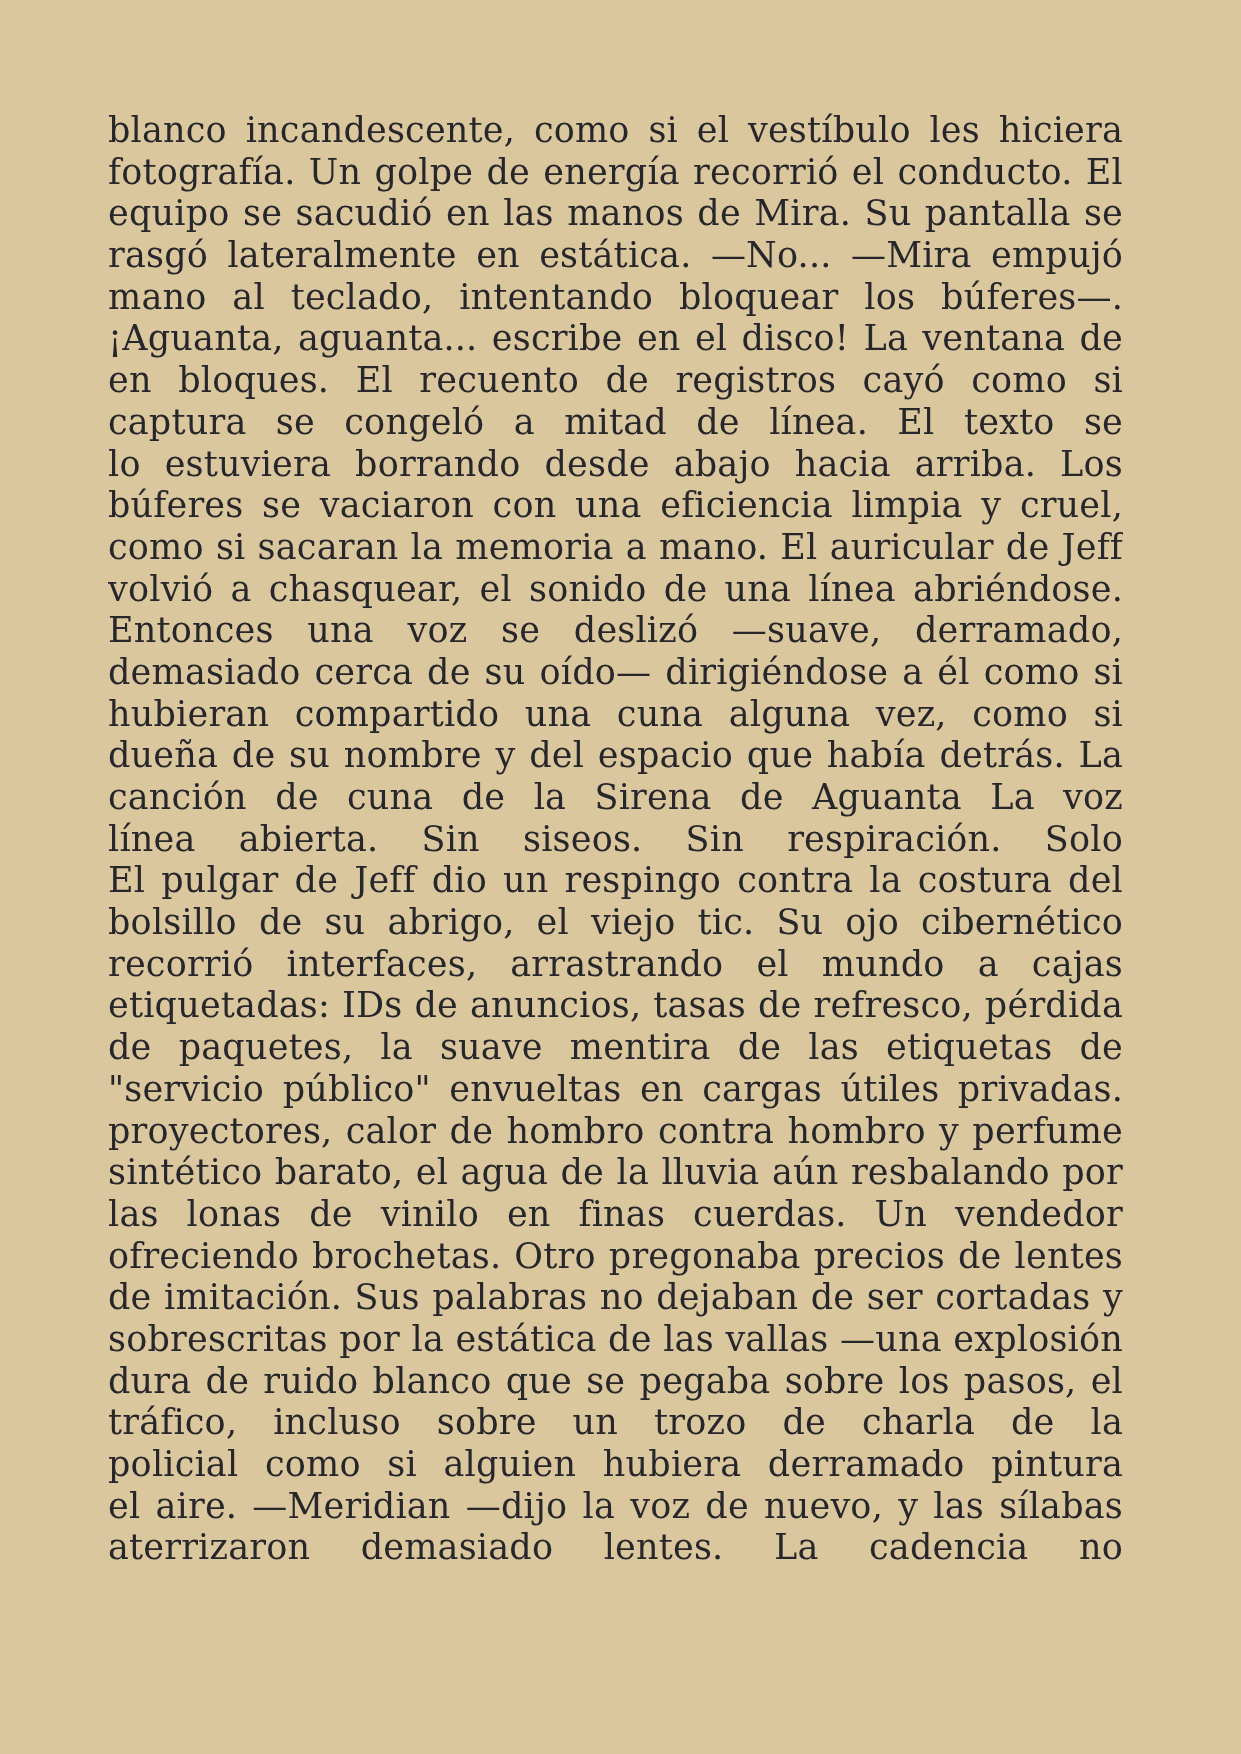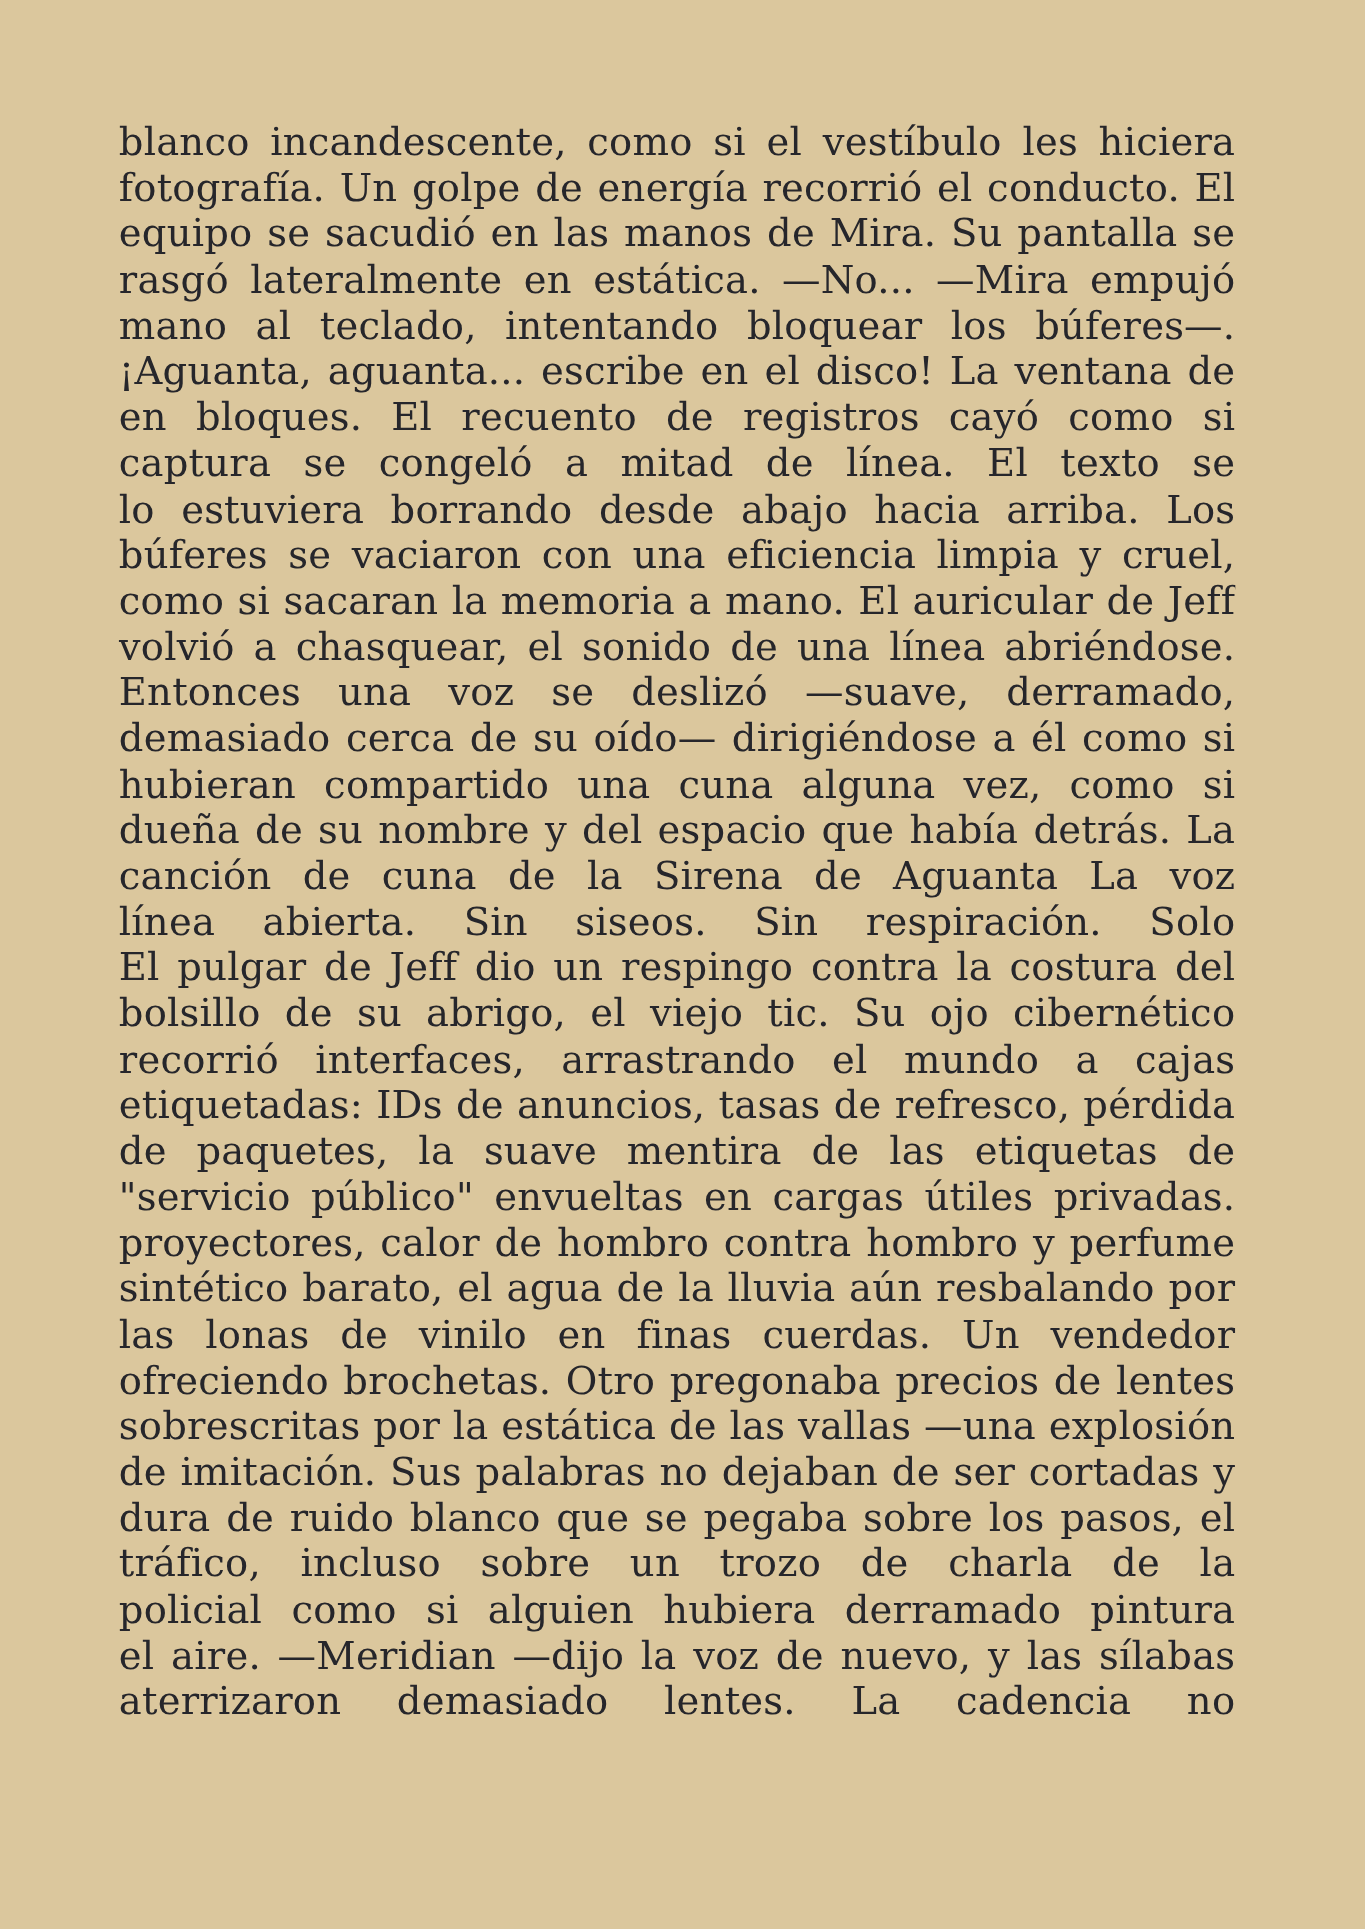--- a/index.html
+++ b/index.html
@@ -61,21 +61,21 @@
       <div class="line">El pulgar de Jeff dio un respingo contra la costura del</div>
       <div class="line">bolsillo de su abrigo, el viejo tic. Su ojo cibernético</div>
       <div class="line">recorrió interfaces, arrastrando el mundo a cajas</div>
       <div class="line">etiquetadas: IDs de anuncios, tasas de refresco, pérdida</div>
       <div class="line">de paquetes, la suave mentira de las etiquetas de</div>
       <div class="line">"servicio público" envueltas en cargas útiles privadas. El</div>
       <div class="line">proyectores, calor de hombro contra hombro y perfume</div>
       <div class="line">sintético barato, el agua de la lluvia aún resbalando por</div>
       <div class="line">las lonas de vinilo en finas cuerdas. Un vendedor gritaba</div>
       <div class="line">ofreciendo brochetas. Otro pregonaba precios de lentes</div>
+      <div class="line">de imitación. Sus palabras no dejaban de ser cortadas y</div>
       <div class="line">sobrescritas por la estática de las vallas —una explosión</div>
-      <div class="line">de imitación. Sus palabras no dejaban de ser cortadas y</div>
       <div class="line">dura de ruido blanco que se pegaba sobre los pasos, el</div>
       <div class="line">tráfico, incluso sobre un trozo de charla de la frecuencia</div>
       <div class="line">policial como si alguien hubiera derramado pintura sobre</div>
       <div class="line">el aire. —Meridian —dijo la voz de nuevo, y las sílabas</div>
       <div class="line">aterrizaron demasiado lentes. La cadencia no</div>
     </main>
 </div>
 
 </body></html>

